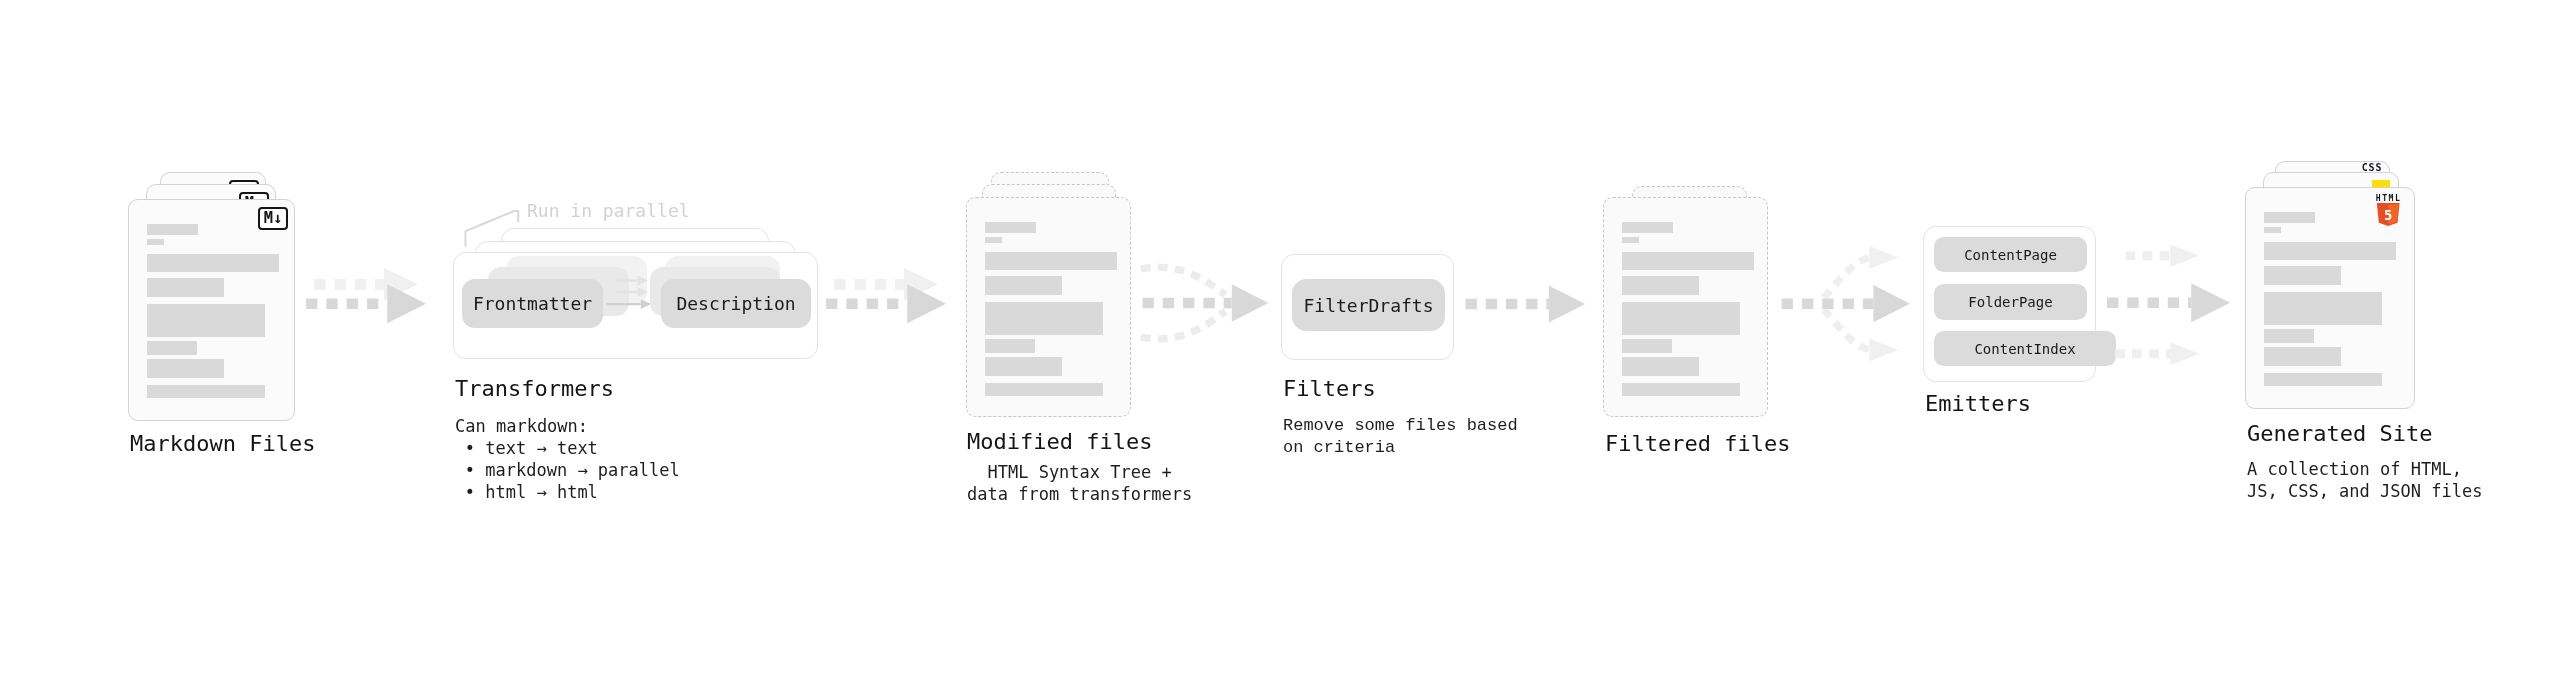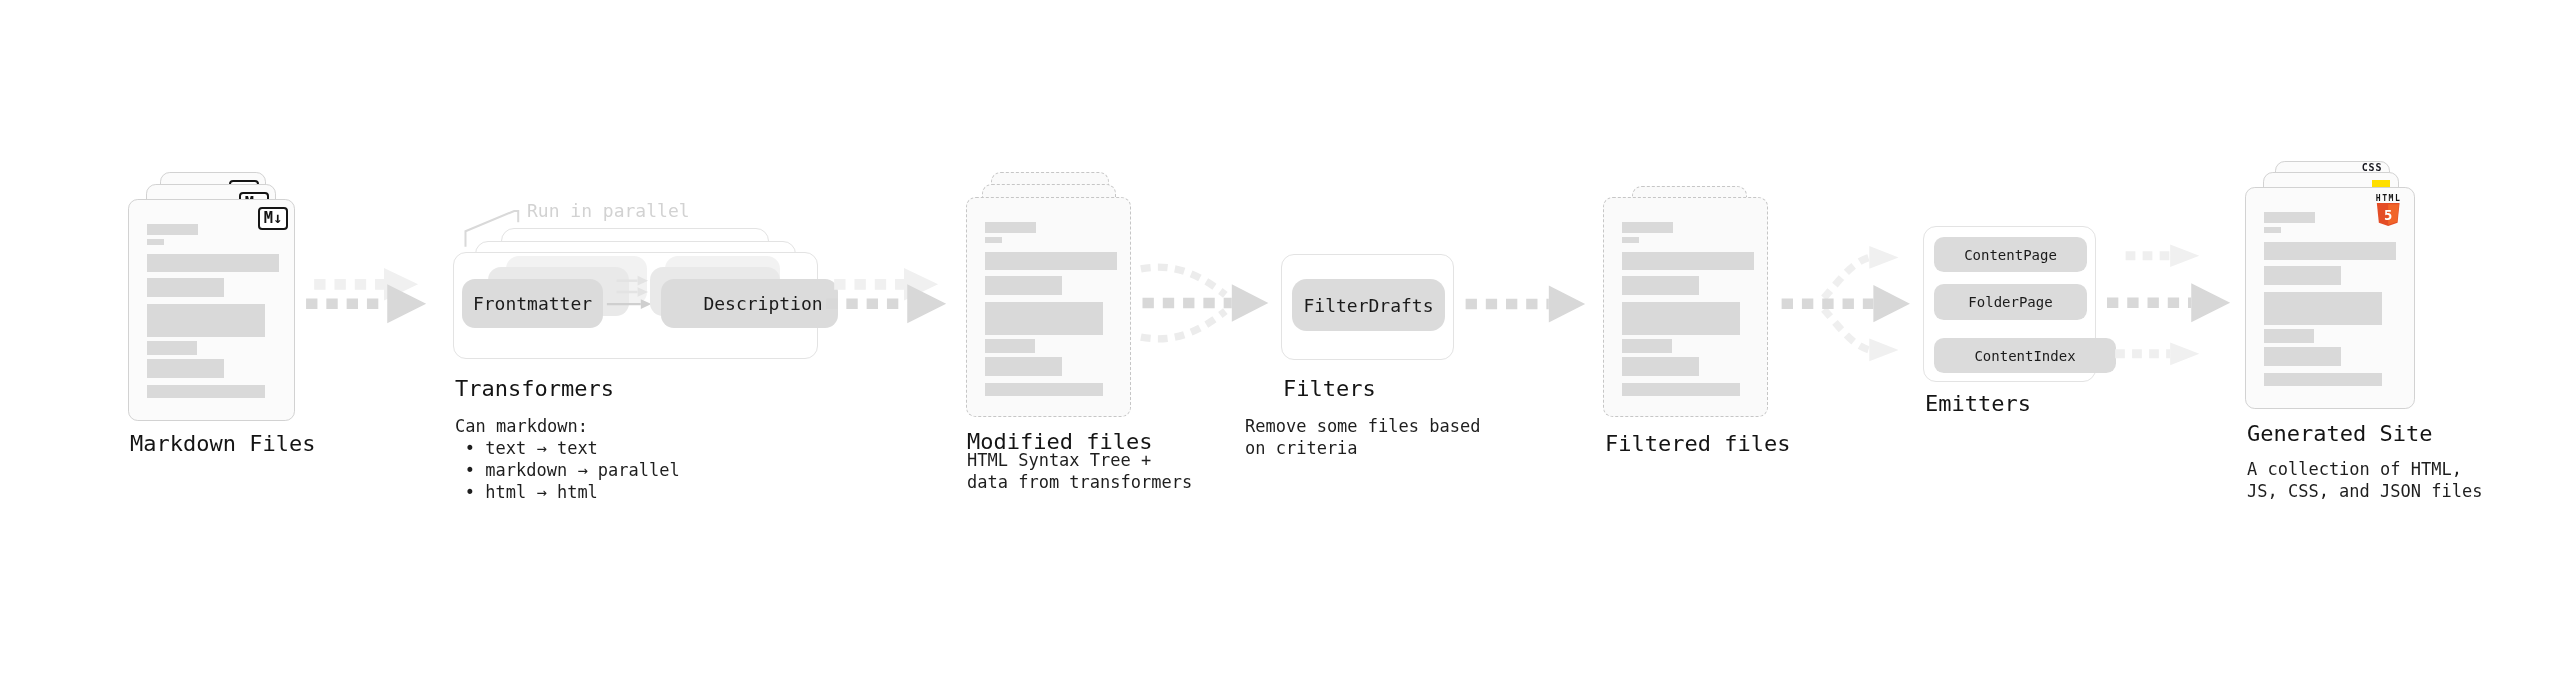--- a/index.html
+++ b/index.html
@@ -101,21 +101,21 @@
     <line x1="14" y1="12" x2="40" y2="12" stroke="#e3e3e3" stroke-width="3"></line>
     <polygon points="40,6 53,12 40,18" fill="#e3e3e3"></polygon>
     <line x1="14" y1="26" x2="40" y2="26" stroke="#e3e3e3" stroke-width="3"></line>
     <polygon points="40,20 53,26 40,32" fill="#e3e3e3"></polygon>
     <line x1="2" y1="41" x2="44" y2="41" stroke="#cfcfcf" stroke-width="3"></line>
     <polygon points="44,35 57,41 44,47" fill="#cfcfcf"></polygon>
   </svg>
 
   <div class="pill ghost2" style="left:665px;top:256px;width:115px;height:49px;"></div>
   <div class="pill ghost1" style="left:650px;top:267px;width:130px;height:49px;"></div>
-  <div class="pill" style="left:661px;top:279px;width:150px;height:49px;padding-left:27px;">Description</div>
+  <div class="pill" style="left:661px;top:279px;width:150px;height:49px;">Description</div>
 
   <div class="stage-label" style="left:455px;top:376px;">Transformers</div>
   <div class="stage-sub" style="left:455px;top:415px;">Can markdown:</div>
   <div class="bullet-line" style="left:455px;top:437px;">• text → text</div>
   <div class="bullet-line" style="left:455px;top:459px;">• markdown → parallel</div>
   <div class="bullet-line" style="left:455px;top:481px;">• html → html</div>
 
   <svg class="abs" style="left:826px;top:260px;" width="130" height="69" viewBox="0 0 160 85">
     <line x1="10" y1="30" x2="96" y2="30" stroke="#f0f0f0" stroke-width="13" stroke-dasharray="14 11"></line>
     <polygon points="96,10 138,30 96,50" fill="#f0f0f0"></polygon>
@@ -131,34 +131,34 @@
       <div class="bar b2"></div>
       <div class="bar b3"></div>
       <div class="bar b4"></div>
       <div class="bar b5"></div>
       <div class="bar b6"></div>
       <div class="bar b7"></div>
       <div class="bar b8"></div>
     </div>
   </div>
   <div class="stage-label" style="left:967px;top:429px;">Modified files</div>
-  <div class="stage-sub" style="left:967px;top:449px;">HTML Syntax Tree +
+  <div class="stage-sub" style="left:967px;top:461px;text-align:center;">HTML Syntax Tree +
 data from transformers</div>
 
   <svg class="abs" style="left:1136px;top:254px;" width="138" height="98" viewBox="0 0 170 120">
     <path d="M6,18 C48,10 80,26 110,50" fill="none" stroke="#ececec" stroke-width="9" stroke-dasharray="12 9"></path>
     <path d="M6,102 C48,110 80,94 110,70" fill="none" stroke="#ececec" stroke-width="9" stroke-dasharray="12 9"></path>
     <line x1="8" y1="60" x2="118" y2="60" stroke="#d8d8d8" stroke-width="13" stroke-dasharray="14 11"></line>
     <polygon points="118,37 163,60 118,83" fill="#d8d8d8"></polygon>
   </svg>
 
   <div class="frame" style="left:1281px;top:254px;width:173px;height:106px;"></div>
   <div class="pill" style="left:1292px;top:279px;width:153px;height:52px;border-radius:14.6px;">FilterDrafts</div>
   <div class="stage-label" style="left:1283px;top:376px;">Filters</div>
-  <div class="stage-sub" style="left:1245px;top:415px;">Remove some files based
+  <div class="stage-sub" style="left:1283px;top:415px;font-family:Liberation Mono, monospace;">Remove some files based
 on criteria</div>
 
   <svg class="abs" style="left:1465px;top:283px;" width="124" height="42" viewBox="0 0 152 52">
     <line x1="0" y1="26" x2="103" y2="26" stroke="#d8d8d8" stroke-width="13" stroke-dasharray="14 11"></line>
     <polygon points="103,3 148,26 103,49" fill="#d8d8d8"></polygon>
   </svg>
 
   <div class="file-card dashed" style="left:1632px;top:186px;width:115px;height:57px;"></div>
   <div class="file-card dashed" style="left:1603px;top:197px;width:165px;height:220px;">
     <div class="bars">
@@ -179,21 +179,21 @@
     <polygon points="110,6 146,20 110,34" fill="#f0f0f0"></polygon>
     <path d="M54,84 C72,104 88,128 110,134" fill="none" stroke="#efefef" stroke-width="9" stroke-dasharray="12 9"></path>
     <polygon points="110,120 146,134 110,148" fill="#f0f0f0"></polygon>
     <line x1="2" y1="77" x2="115" y2="77" stroke="#d8d8d8" stroke-width="13" stroke-dasharray="14 11"></line>
     <polygon points="115,54 160,77 115,100" fill="#d8d8d8"></polygon>
   </svg>
 
   <div class="frame" style="left:1923px;top:226px;width:173px;height:156px;"></div>
   <div class="pill small" style="left:1934px;top:237px;width:153px;height:35px;">ContentPage</div>
   <div class="pill small" style="left:1934px;top:284px;width:153px;height:36px;">FolderPage</div>
-  <div class="pill small" style="left:1934px;top:331px;width:182px;height:35px;margin-top:7px;">ContentIndex</div>
+  <div class="pill small" style="left:1934px;top:331px;width:182px;height:35px;">ContentIndex</div>
   <div class="stage-label" style="left:1925px;top:391px;">Emitters</div>
 
   <svg class="abs" style="left:2105px;top:242px;" width="132" height="128" viewBox="0 0 162 158">
     <line x1="25" y1="17" x2="80" y2="17" stroke="#efefef" stroke-width="11" stroke-dasharray="12 9"></line>
     <polygon points="80,3 116,17 80,31" fill="#f0f0f0"></polygon>
     <line x1="2" y1="75" x2="106" y2="75" stroke="#d8d8d8" stroke-width="13" stroke-dasharray="14 11"></line>
     <polygon points="106,51 154,75 106,99" fill="#d8d8d8"></polygon>
     <line x1="12" y1="138" x2="80" y2="138" stroke="#efefef" stroke-width="11" stroke-dasharray="12 9"></line>
     <polygon points="80,124 116,138 80,152" fill="#f0f0f0"></polygon>
   </svg>

